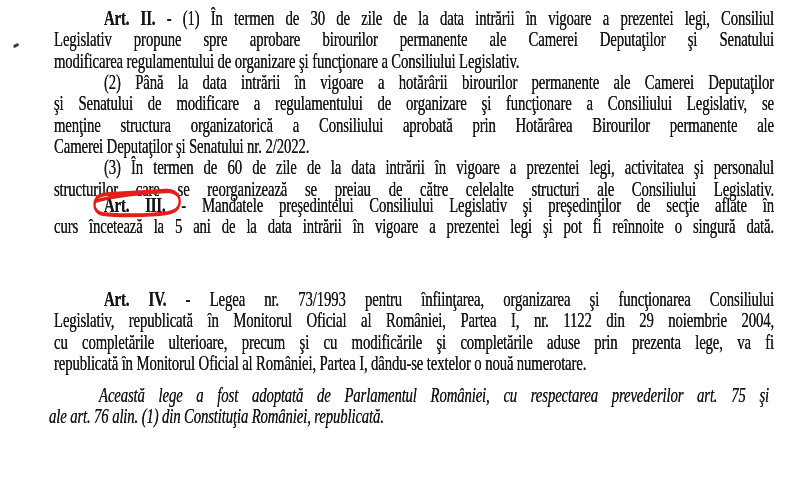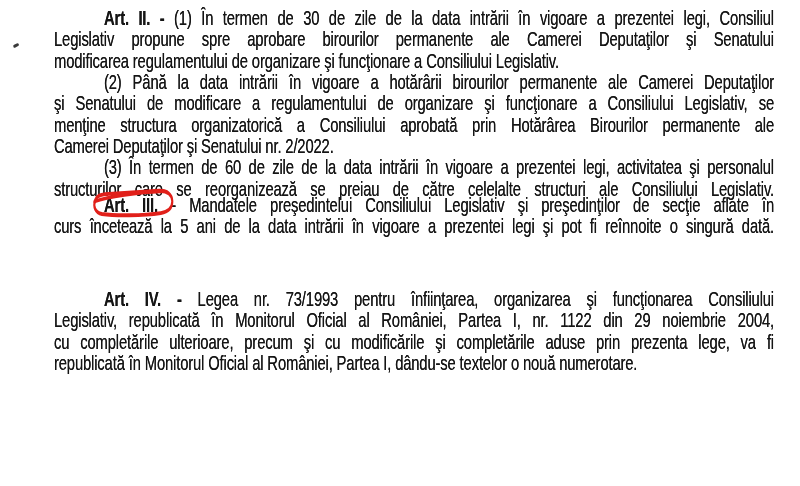--- a/index.html
+++ b/index.html
@@ -1,19 +1,19 @@
 <!DOCTYPE html>
 <html><head>
 <meta charset="utf-8">
 <style>
   html,body{margin:0;padding:0;background:#ffffff;}
   body{width:800px;height:486px;overflow:hidden;}
   .page{
     position:relative;width:708px;height:486px;background:#ffffff;
-    font-family:Liberation Sans, sans-serif;color:#151515;
+    font-family:Liberation Serif, serif;color:#151515;
   }
   .text-col{position:absolute;left:54px;top:0;width:720px;height:486px;}
   .block{position:absolute;left:0;width:720px;}
   .block.it{left:-5px;}
   .block.it .line{font-style:italic;}
   .line{
     height:21.33px;line-height:1.08;font-size:14.8px;letter-spacing:-0.15px;
     transform:scaleY(1.42);transform-origin:0 0;
     text-align:justify;text-align-last:left;
     text-shadow:0 0 0.45px rgba(15,15,15,0.85);
@@ -55,14 +55,18 @@
     <path d="M 3,9.2 C 20,5.6 55,3 88,2.3" fill="none" stroke-width="2.4" stroke-linecap="round" stroke="#e1201a"></path>
   </svg></span><span class=""> - Mandatele preşedintelui Consiliului Legislativ şi preşedinţilor de secţie aflate în</span></div>
         <div class="line j"><span class="">curs încetează la 5 ani de la data intrării în vigoare a prezentei legi şi pot fi reînnoite o singură dată.</span></div>
       </div>
       <div class="block" style="top: 289px;">
         <div class="line j ind"><span class="seg-b">Art. IV. - </span><span class="">Legea nr. 73/1993 pentru înfiinţarea, organizarea şi funcţionarea Consiliului</span></div>
         <div class="line j"><span class="">Legislativ, republicată în Monitorul Oficial al României, Partea I, nr. 1122 din 29 noiembrie 2004,</span></div>
         <div class="line j"><span class="">cu completările ulterioare, precum şi cu modificările şi completările aduse prin prezenta lege, va fi</span></div>
         <div class="line"><span class="">republicată în Monitorul Oficial al României, Partea I, dându-se textelor o nouă numerotare.</span></div>
       </div>
+      <div class="block it" style="top: 385px;">
+        <div class="line j ind"><span class="">Această lege a fost adoptată de Parlamentul României, cu respectarea prevederilor art. 75 şi</span></div>
+        <div class="line"><span class="">ale art. 76 alin. (1) din Constituţia României, republicată.</span></div>
+      </div>
     </div>
 </div>
 
 </body></html>

